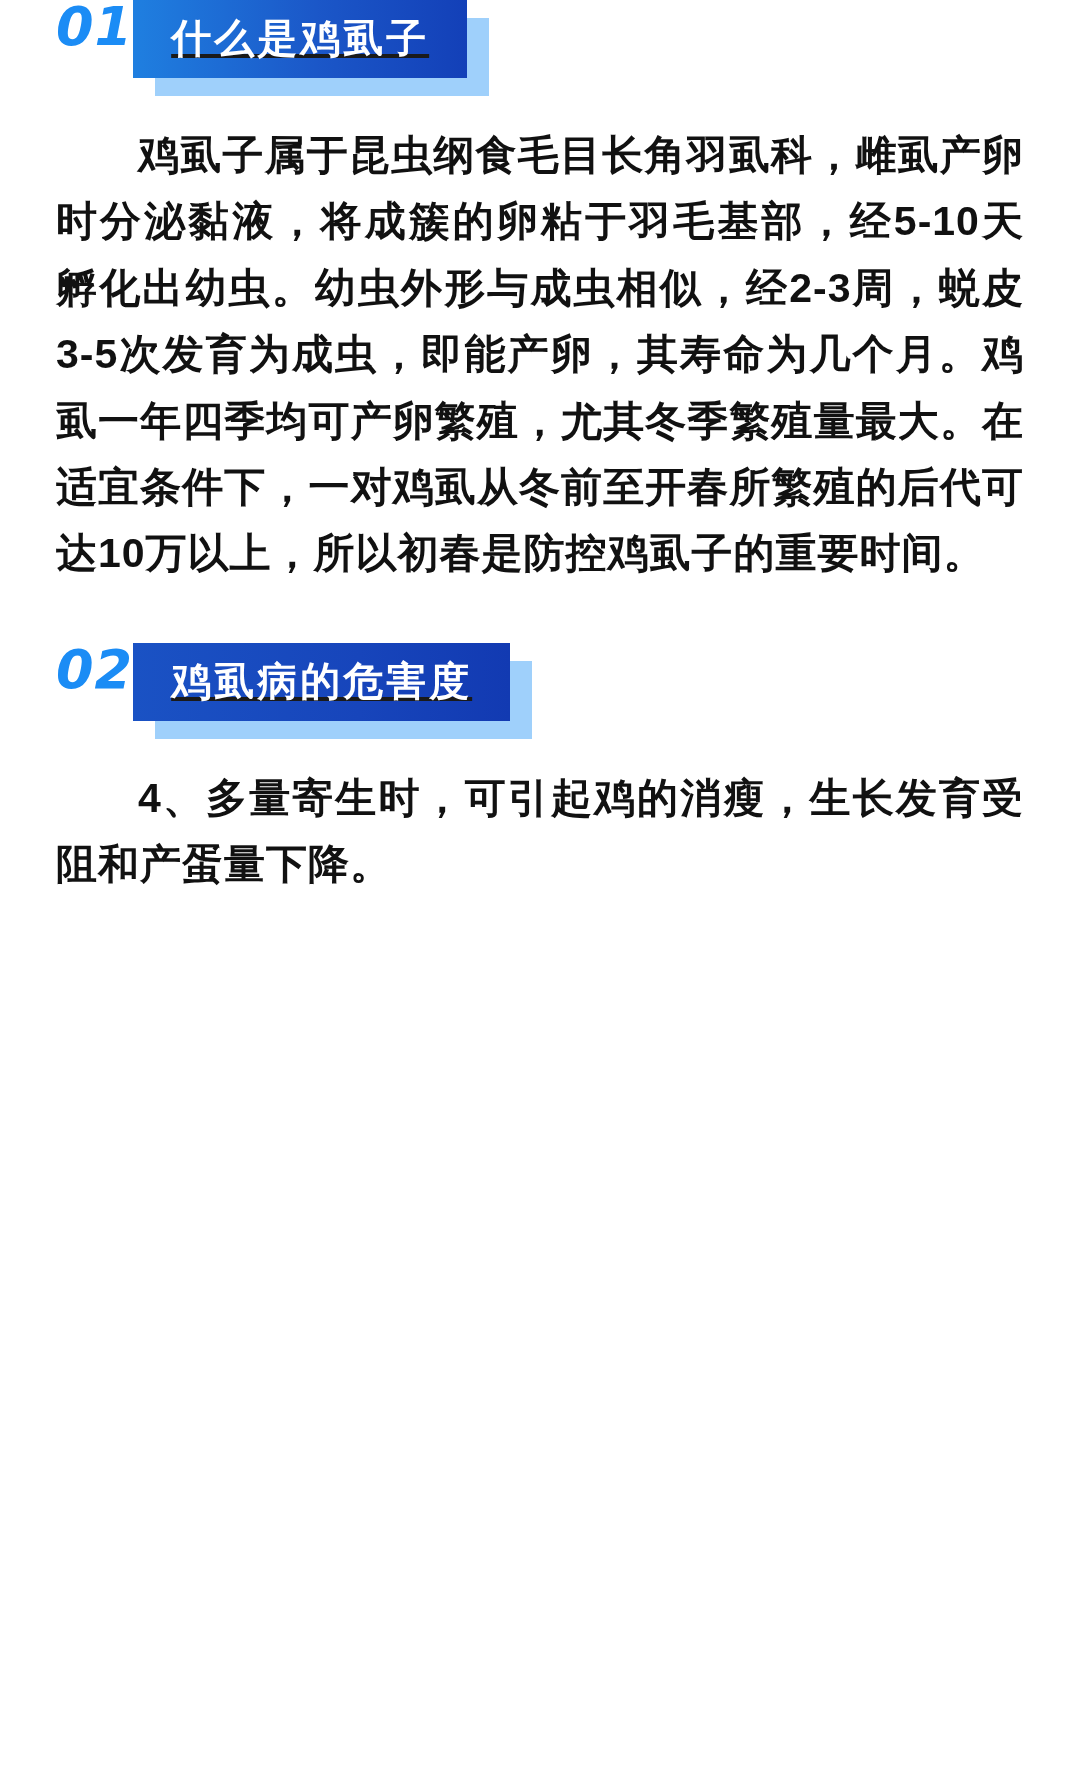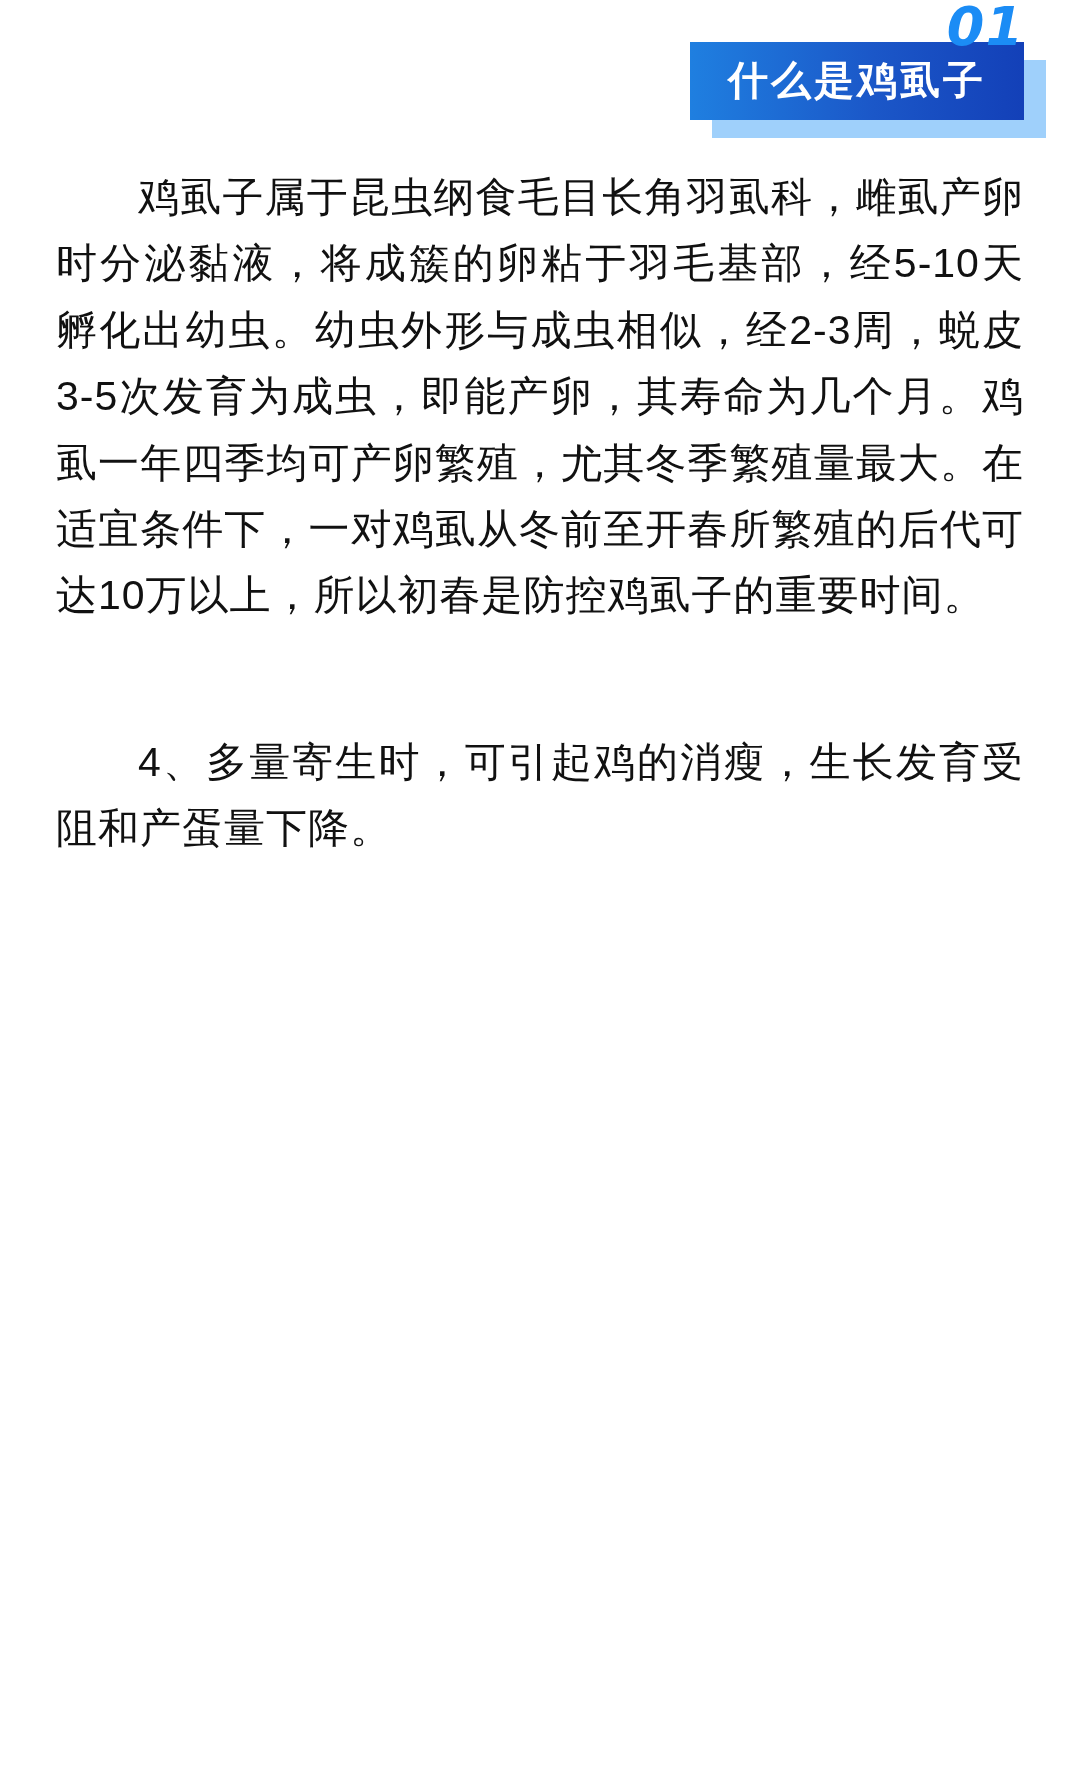--- a/index.html
+++ b/index.html
@@ -20,39 +20,40 @@
     box-sizing: border-box;
     padding: 0 56px;
     background: #ffffff;
     position: relative;
   }
 
   
   .section-head {
     position: relative;
     display: flex;
-    flex-direction: column;
-    align-items: flex-end;
+    flex-direction: row;
+    align-items: flex-start;
     margin: 0 auto;
   }
   .sec-number {
     font-family: "DejaVu Sans", sans-serif;
     font-style: italic;
     font-weight: 700;
     font-size: 54px;
     line-height: 1;
     color: #1b8cf5;
     letter-spacing: 1px;
     margin-bottom: -12px;
     position: relative;
     z-index: 3;
   }
   .banner-wrap {
     position: relative;
     display: inline-block;
+    text-decoration: underline;
   }
   
   .banner-shadow {
     position: absolute;
     left: 22px;
     top: 18px;
     width: 100%;
     height: 100%;
     background: #9fd0fb;
     z-index: 1;
@@ -69,20 +70,21 @@
     line-height: 1.1;
     white-space: nowrap;
   }
   .banner.banner-2 {
     background: linear-gradient(90deg, #1a52c4 0%, #1745bb 60%, #123ab2 100%);
   }
 
   
   .body-block {
     margin-top: 44px;
+    font-weight: bold;
   }
   p.para {
     margin: 0 0 0 0;
     font-size: 41px;
     line-height: 1.62;
     letter-spacing: 1px;
     text-align: justify;
     text-justify: inter-ideograph;
     text-indent: 2em;
     color: #111111;
@@ -104,18 +106,25 @@
       <div class="banner">什么是鸡虱子</div>
     </div>
   </div>
 
   <div class="body-block">
     <p class="para">鸡虱子属于昆虫纲食毛目长角羽虱科，雌虱产卵时分泌黏液，将成簇的卵粘于羽毛基部，经5-10天孵化出幼虫。幼虫外形与成虫相似，经2-3周，蜕皮3-5次发育为成虫，即能产卵，其寿命为几个月。鸡虱一年四季均可产卵繁殖，尤其冬季繁殖量最大。在适宜条件下，一对鸡虱从冬前至开春所繁殖的后代可达10万以上，所以初春是防控鸡虱子的重要时间。</p>
   </div>
 
   <div class="gap-1"></div>
 
+  <div class="section-head">
+    <div class="sec-number">02</div>
+    <div class="banner-wrap">
+      <div class="banner-shadow"></div>
+      <div class="banner banner-2">鸡虱病的危害度</div>
+    </div>
+  </div>
 
   <div class="body-block">
     <p class="para">4、多量寄生时，可引起鸡的消瘦，生长发育受阻和产蛋量下降。</p>
   </div>
 
 </div>
 
 </body></html>

